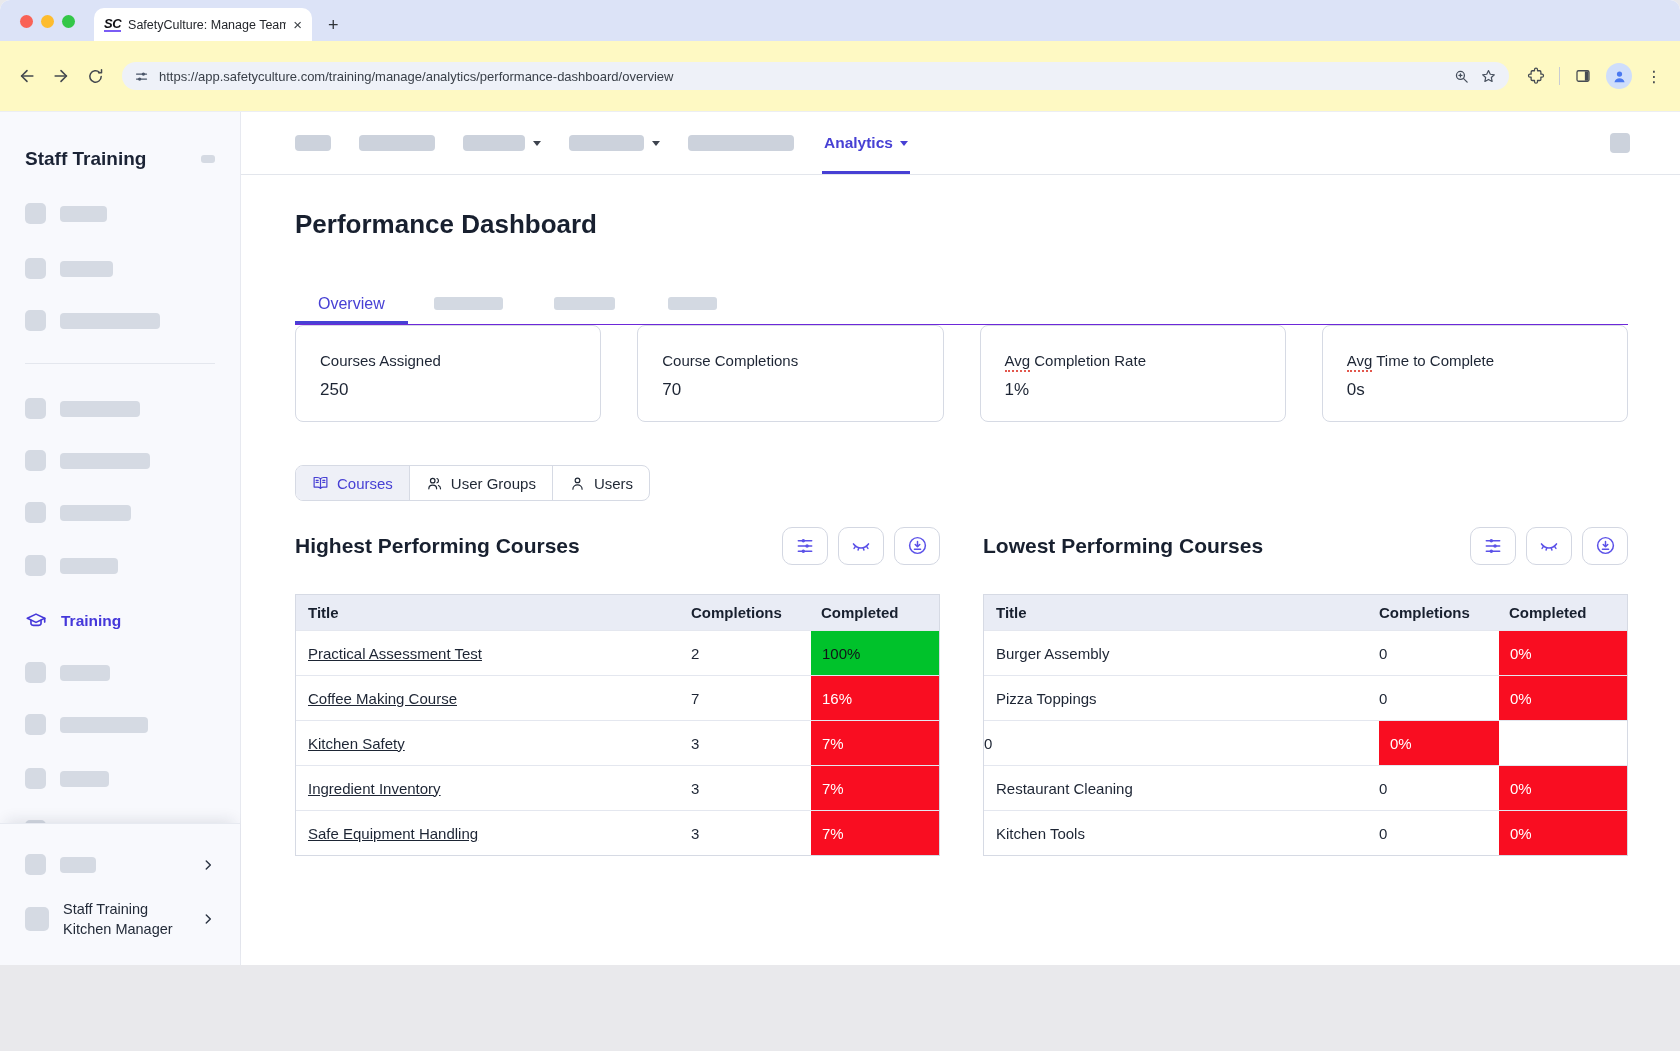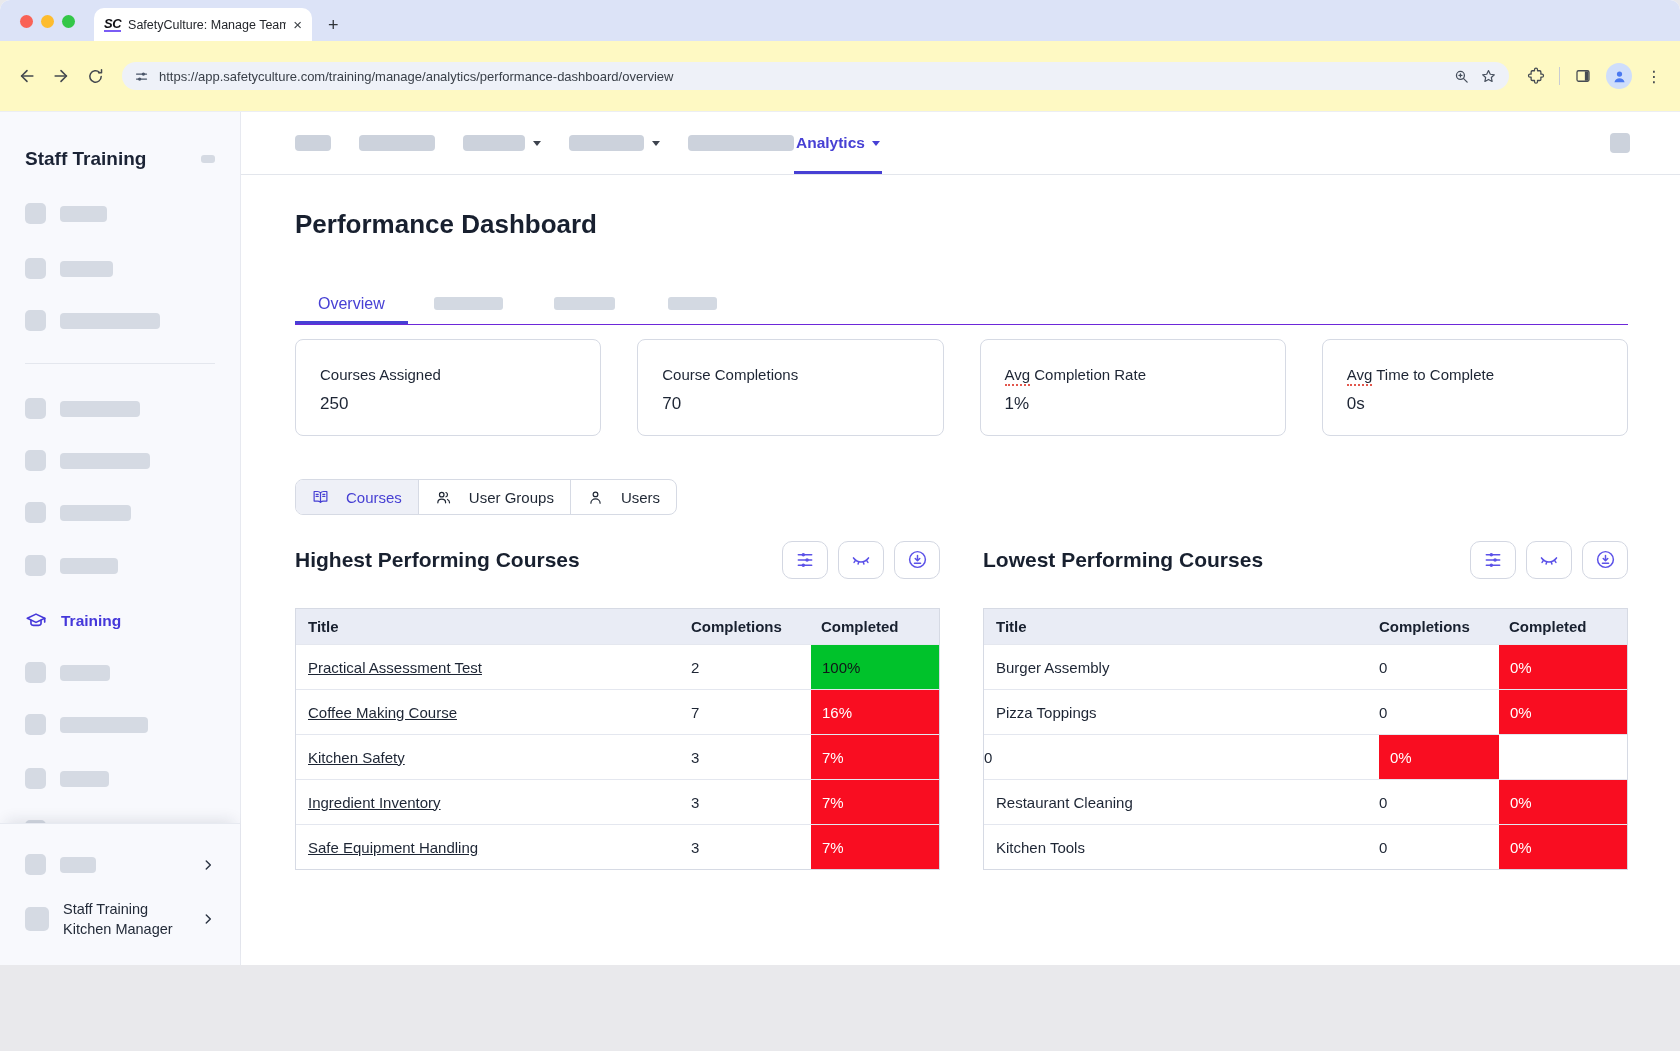--- a/index.html
+++ b/index.html
@@ -46,38 +46,38 @@
   .ws-row { display:flex; align-items:center; gap:14px; margin-top:24px; }
   .ws-avatar { width:24px; height:24px; border-radius:5px; background:#d5dae3; flex:none; }
   .ws-text { font-size:14.5px; color:#232b39; line-height:20px; flex:1; }
 
   .main { flex:1; display:flex; flex-direction:column; min-width:0; background:#fff; }
   .topnav { height:63px; flex:none; border-bottom:1px solid #e3e6ec; display:flex; align-items:center; padding:0 50px 0 54px; }
   .nav-skel { height:16px; border-radius:4px; background:#ccd2dc; margin-left:28px; }
   .nav-skel.first { margin-left:0; }
   .caret { width:0; height:0; border-left:4.5px solid transparent; border-right:4.5px solid transparent; border-top:5.5px solid #3d434e; }
   .nav-caret { margin-left:8px; }
-  .nav-analytics { height:100%; display:flex; align-items:center; gap:7px; color:#4740d4; font-weight:600; font-size:15.5px; box-shadow:inset 0 -3px 0 #4740d4; padding:0 2px; }
+  .nav-analytics { height:100%; display:flex; align-items:center; gap:7px; color:#4740d4; font-weight:600; font-size:15.5px; box-shadow:inset 0 -3px 0 #4740d4; margin-left:28px; padding:0 2px; }
   .caret.purple { border-top-color:#4740d4; }
   .nav-right-skel { margin-left:auto; width:20px; height:20px; border-radius:4px; background:#ccd2dc; }
 
   .content { flex:1; min-height:0; padding:0 52px 0 54px; }
   .h1 { margin-top:32px; font-size:26px; line-height:34px; font-weight:700; color:#18202f; }
   .tabs { margin-top:42px; height:42px; display:flex; align-items:center; border-bottom:1px solid #6d28d9; }
   .tab-overview { height:100%; padding:0 23px; display:flex; align-items:center; color:#4740d4; font-weight:500; font-size:16px; box-shadow:inset 0 -3px 0 #4740d4; }
   .tab-skel { height:13px; border-radius:3px; background:#d3d9e2; }
 
-  .cards { display:flex; gap:36px; margin-top:14px; }
+  .cards { display:flex; gap:36px; }
   .card { flex:1; height:97px; border:1px solid #d6dae4; border-radius:8px; padding:26px 24px 0; background:#fff; }
   .card-label { font-size:15px; color:#1d2534; }
   .squiggle { border-bottom:2px dotted #e2574d; padding-bottom:1px; }
   .card-value { margin-top:11px; font-size:17px; color:#1d2534; }
 
   .toggle { margin-top:43px; display:inline-flex; border:1px solid #d6dae4; border-radius:8px; overflow:hidden; background:#fff; }
-  .seg { display:flex; align-items:center; gap:17px; height:34px; padding:0 16px; font-size:15px; color:#1f2734; border-left:1px solid #d6dae4; }
+  .seg { display:flex; align-items:center; gap:8px; height:34px; padding:0 16px; font-size:15px; color:#1f2734; border-left:1px solid #d6dae4; }
   .seg:first-child { border-left:none; }
   .seg.active { background:#eef0f7; color:#4740d4; }
 
   .cols { display:grid; grid-template-columns:1fr 1fr; gap:43px; margin-top:23px; }
   .sec-head { display:flex; align-items:center; justify-content:space-between; height:43px; }
   .sec-title { font-size:21px; font-weight:700; color:#18202f; }
   .btns { display:flex; gap:10px; }
   .iconbtn { width:46px; height:38px; border:1px solid #d3d7e2; border-radius:10px; background:#fff; display:flex; align-items:center; justify-content:center; }
 
   .table { margin-top:27px; border:1px solid #d6dae4; }

